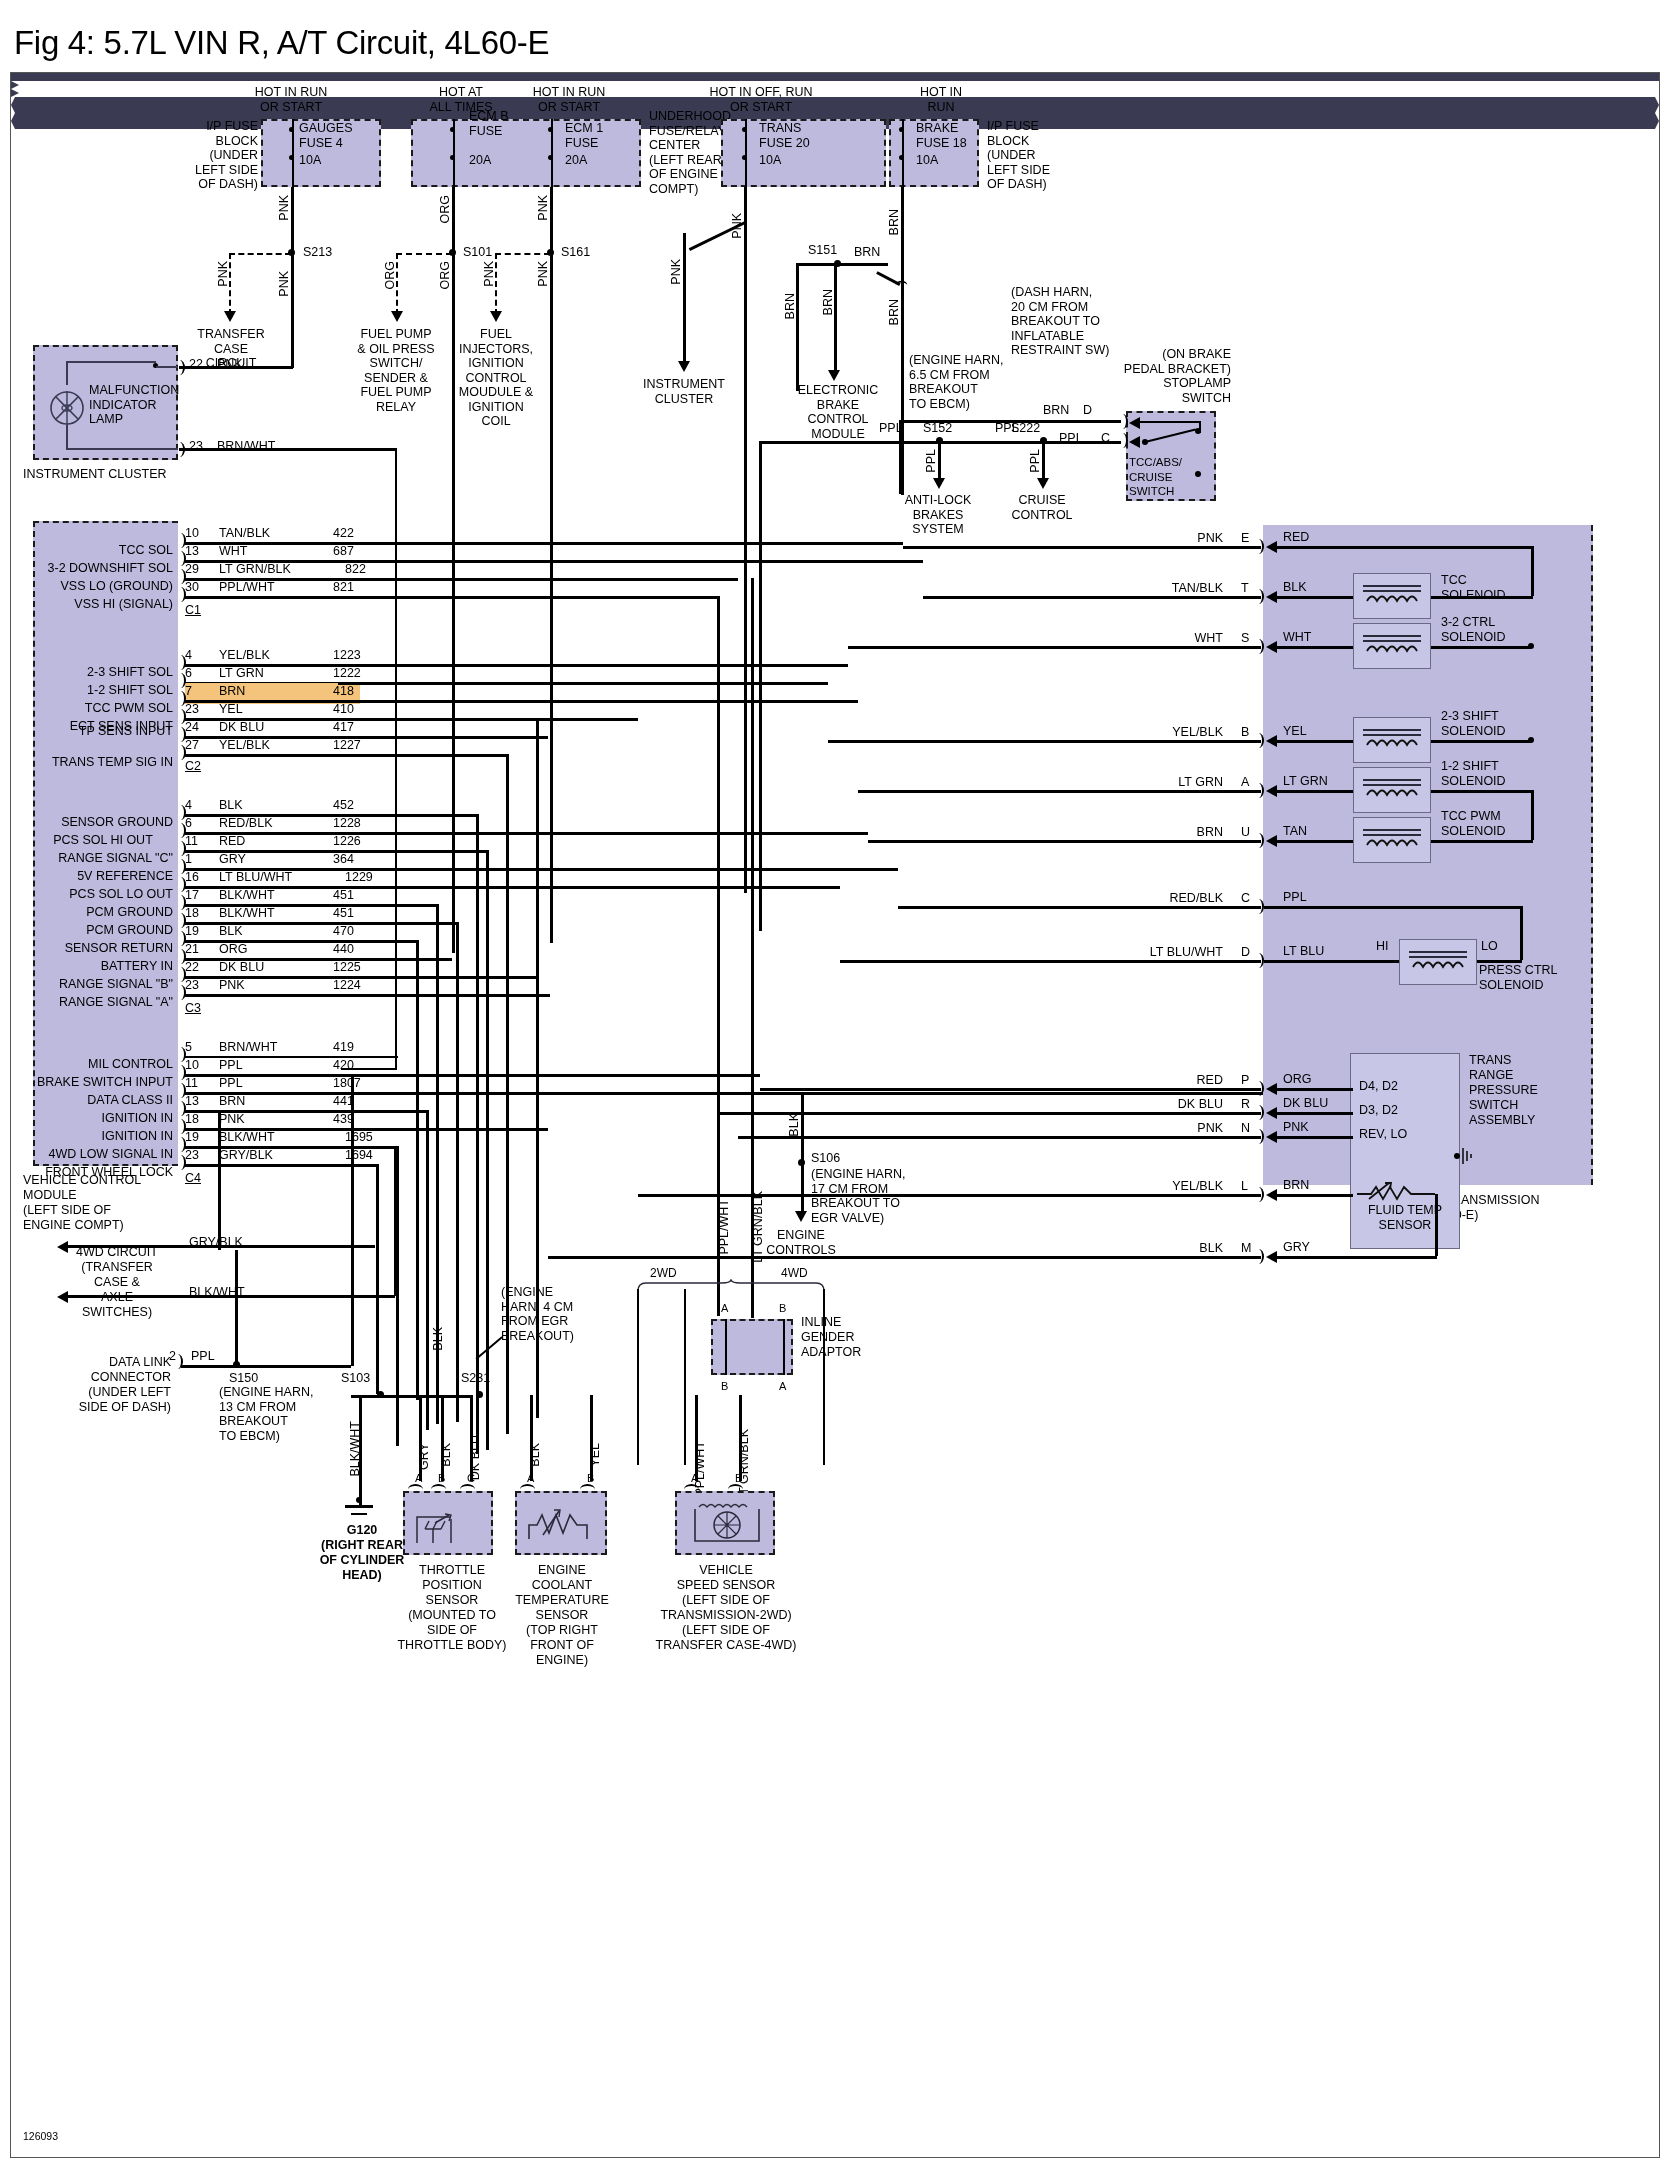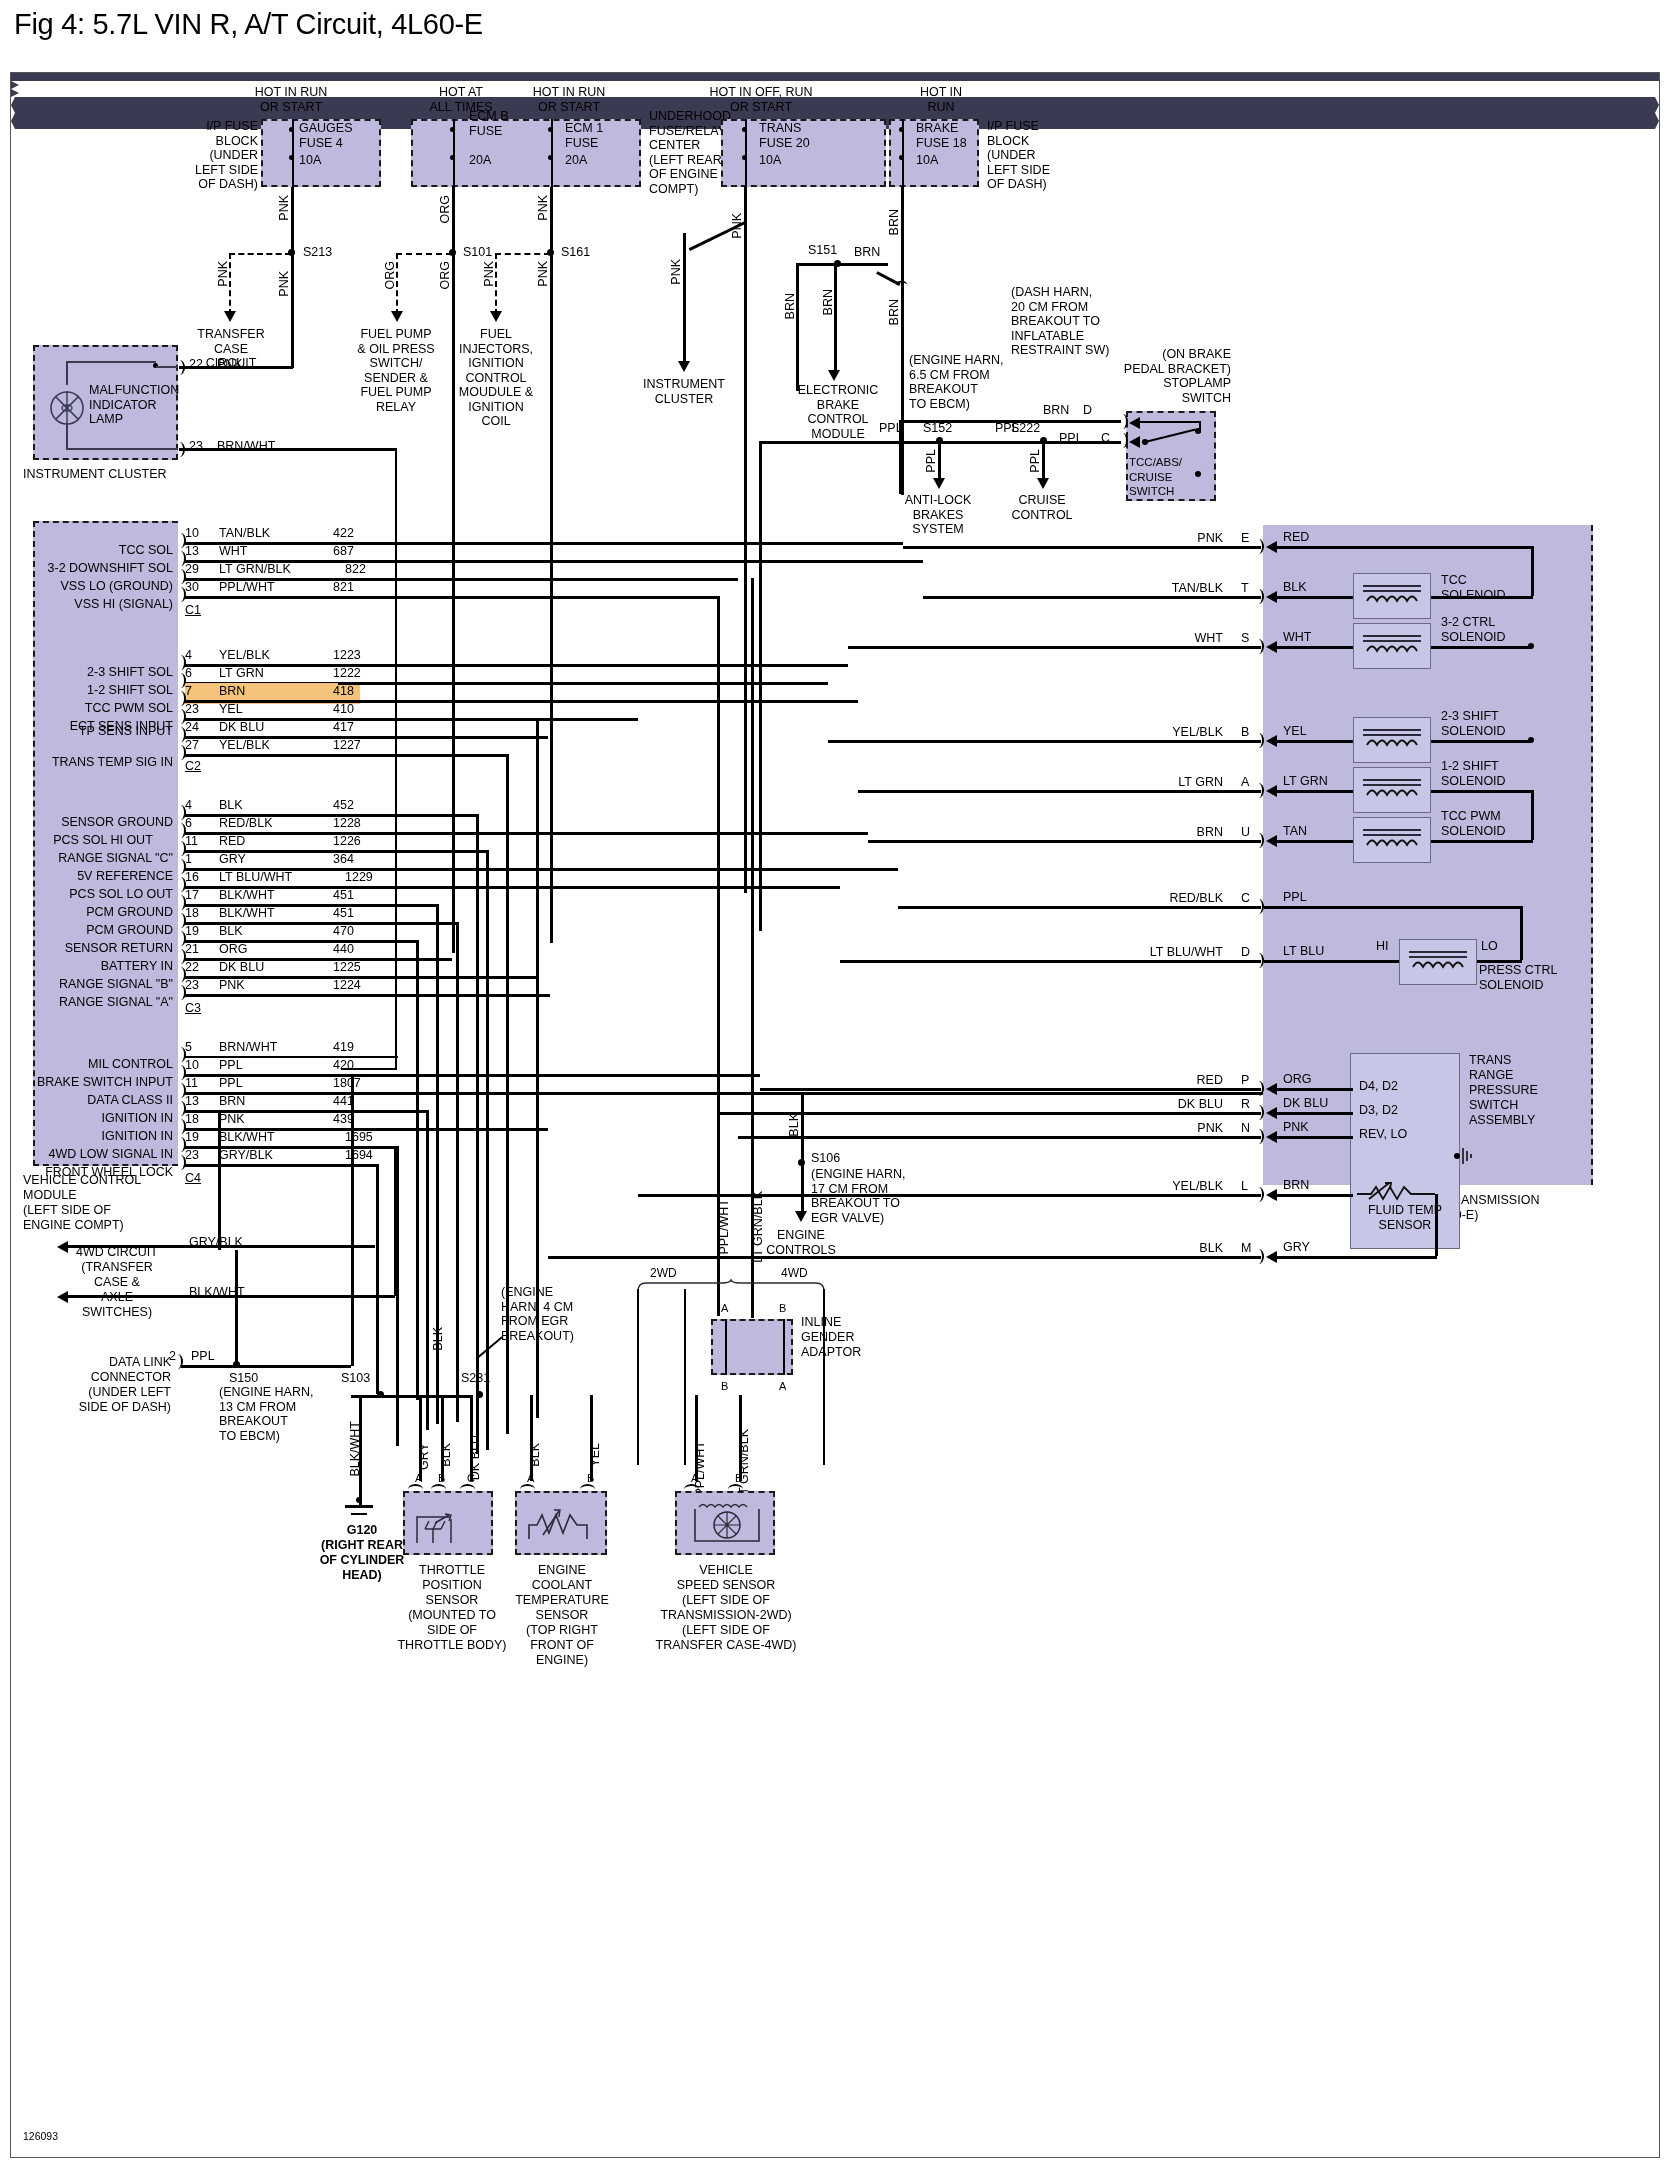--- a/index.html
+++ b/index.html
@@ -5,22 +5,22 @@
   * { box-sizing: border-box; }
   html, body { margin:0; padding:0; background:#fff; }
   body {
     width:1670px; height:2166px;
     font-family:"Liberation Sans", sans-serif;
     color:#000;
     position:relative;
     overflow:hidden;
   }
   #page-title {
-    position:absolute; left:14px; top:8px;
-    font-size:29px; letter-spacing:-0.3px; white-space:nowrap;
+    position:absolute; left:14px; top:24px;
+    font-size:33px; letter-spacing:-0.3px; white-space:nowrap;
   }
   #frame {
     position:absolute; left:10px; top:72px;
     width:1650px; height:2086px;
     border:1.5px solid #555;
     background:#fff;
   }
   .lay { position:absolute; }
   
   .t  { position:absolute; font-size:12.5px; line-height:14.5px; white-space:pre; }

